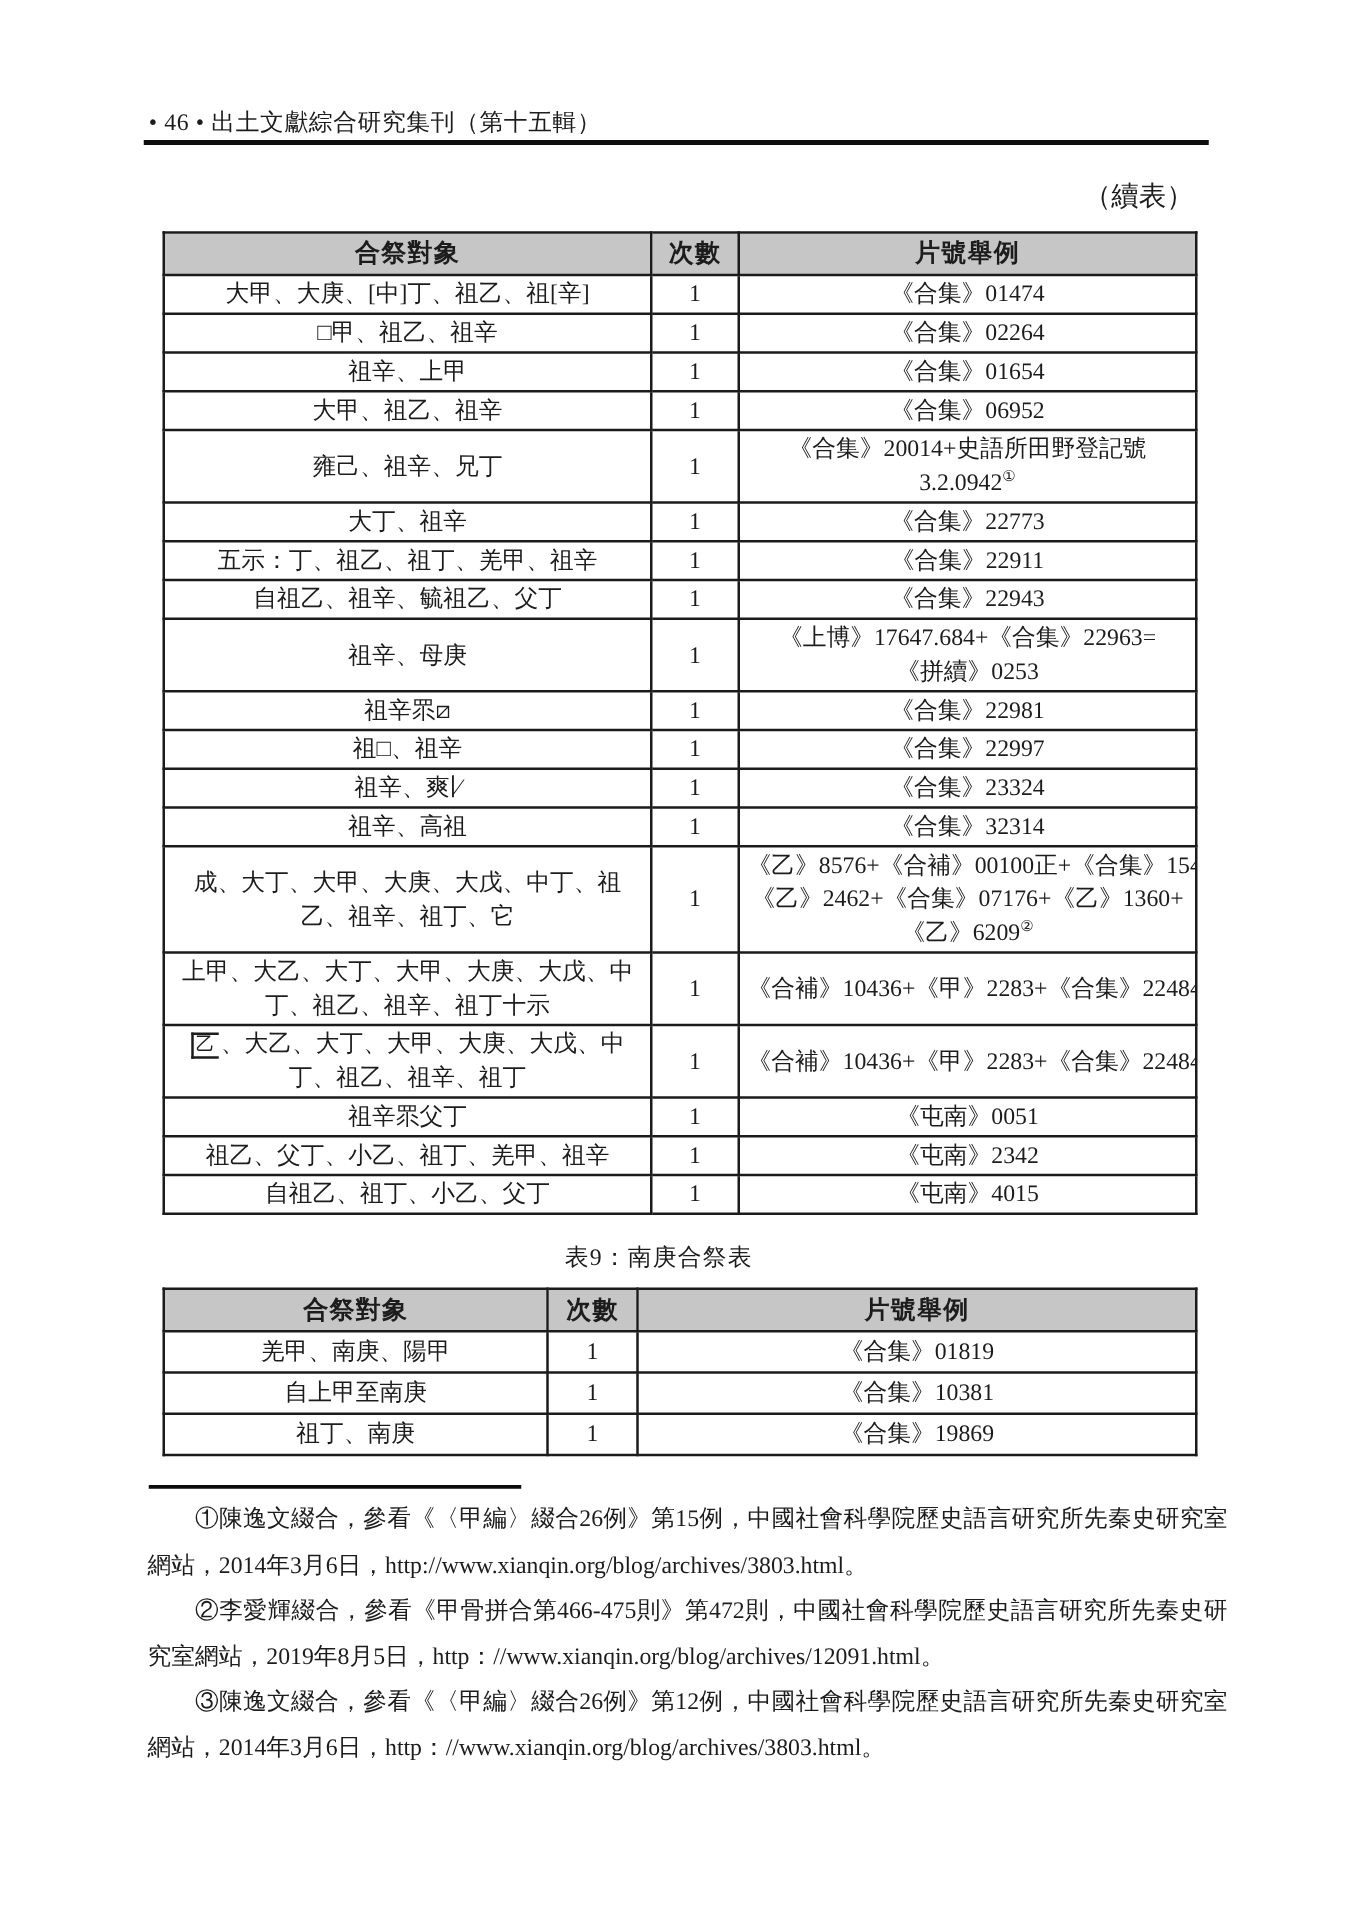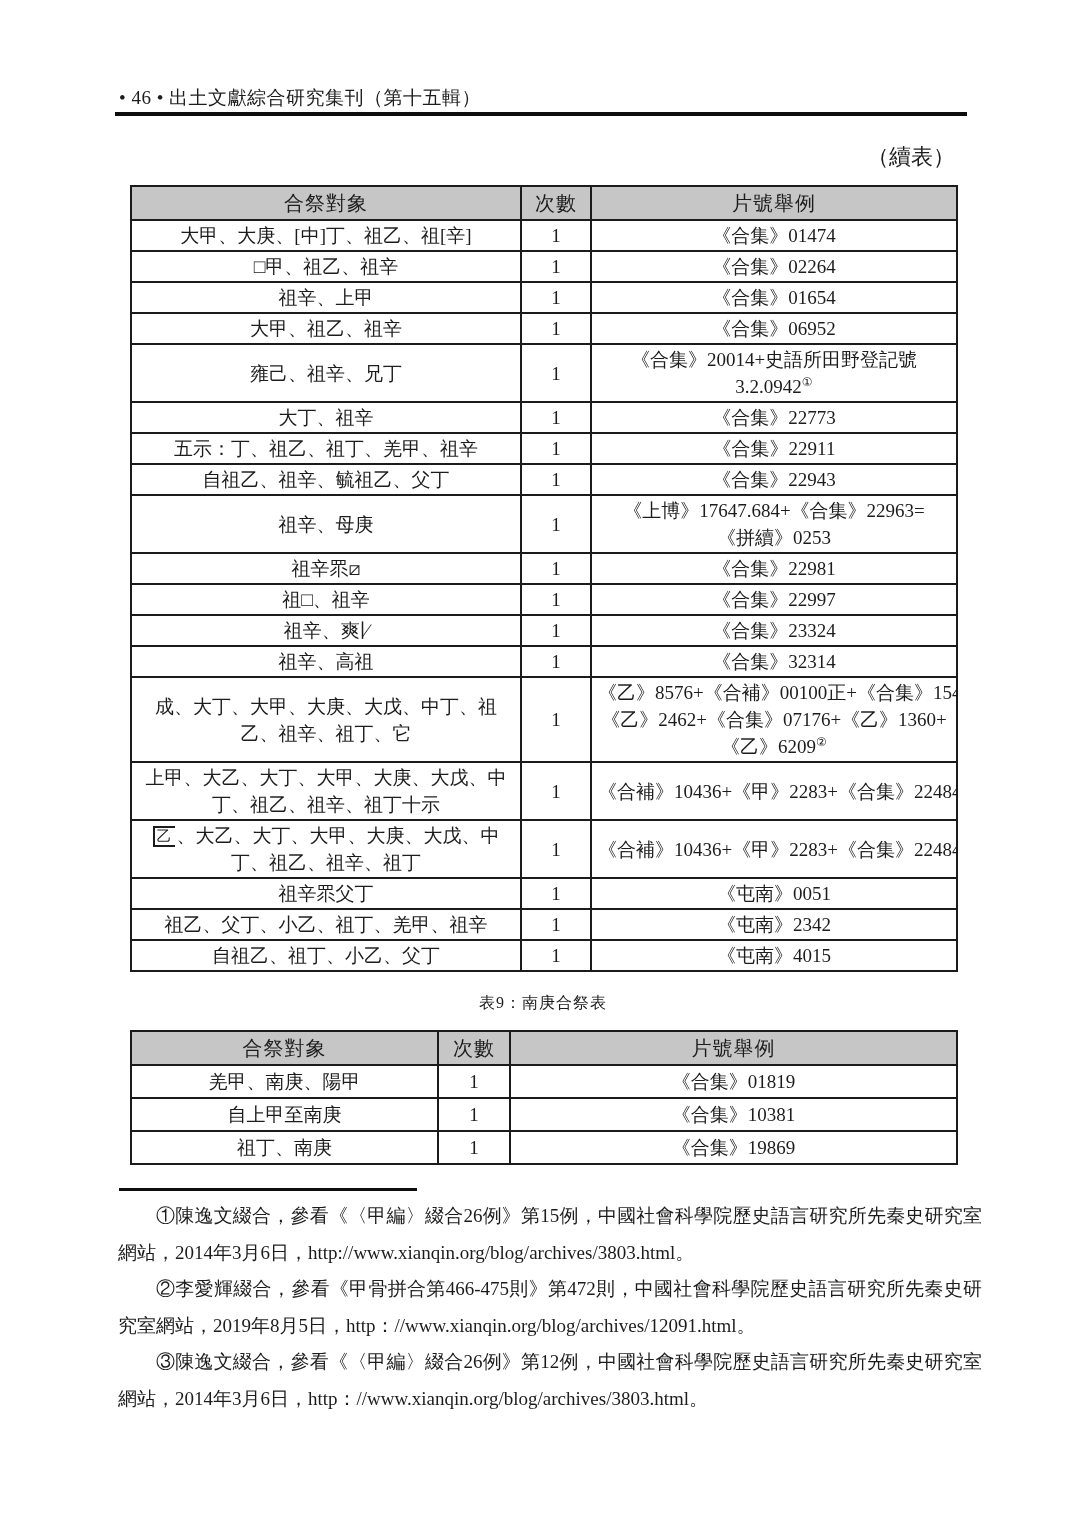--- a/index.html
+++ b/index.html
@@ -23,37 +23,37 @@
     position:absolute; left:130px; border-collapse:collapse; table-layout:fixed;
     width:826px; font-size:19px;
   }
   #t1 { top:185px; }
   #t2 { top:1030px; }
   .dtable th, .dtable td {
     border:2px solid var(--border); text-align:center; vertical-align:middle;
     padding:1px 6px; line-height:27px; overflow:hidden;
   }
   .dtable th {
-    background:var(--hdr-bg); font-weight:normal; height:34px; font-size:20px;
+    background:var(--hdr-bg); font-weight:bold; height:34px; font-size:20px;
     letter-spacing:1px;
   }
   .dtable tbody tr { height:29px;padding-left:11px; }
   #t2 tbody tr { height:33px; }
   .ref-line { white-space:nowrap; }
   sup { font-size:12px; line-height:0; }
 
   .boxed {
     display:inline-block; border:2px solid var(--ink); border-right:none;
     font-size:15px; line-height:16px; padding:0 3px 1px 2px; margin-right:2px;
     vertical-align:1px;
   }
 
   .table9-caption {
-    position:absolute; left:130px; top:993px; width:826px; text-align:center;
-    font-size:16px; letter-spacing:1px;
+    position:absolute; left:114px; top:993px; width:826px; text-align:center;
+    font-size:19px; letter-spacing:1px;
   }
 
   .footnote-rule { position:absolute; left:119px; top:1188px; width:298px; height:3px; background:#0d0d0d; }
   .footnotes {
     position:absolute; left:118px; top:1198px; width:864px;
     font-size:19px; line-height:36.5px; text-align:justify;
   }
   .footnotes p { margin:0; text-indent:2em; }
 </style>
 </head>

